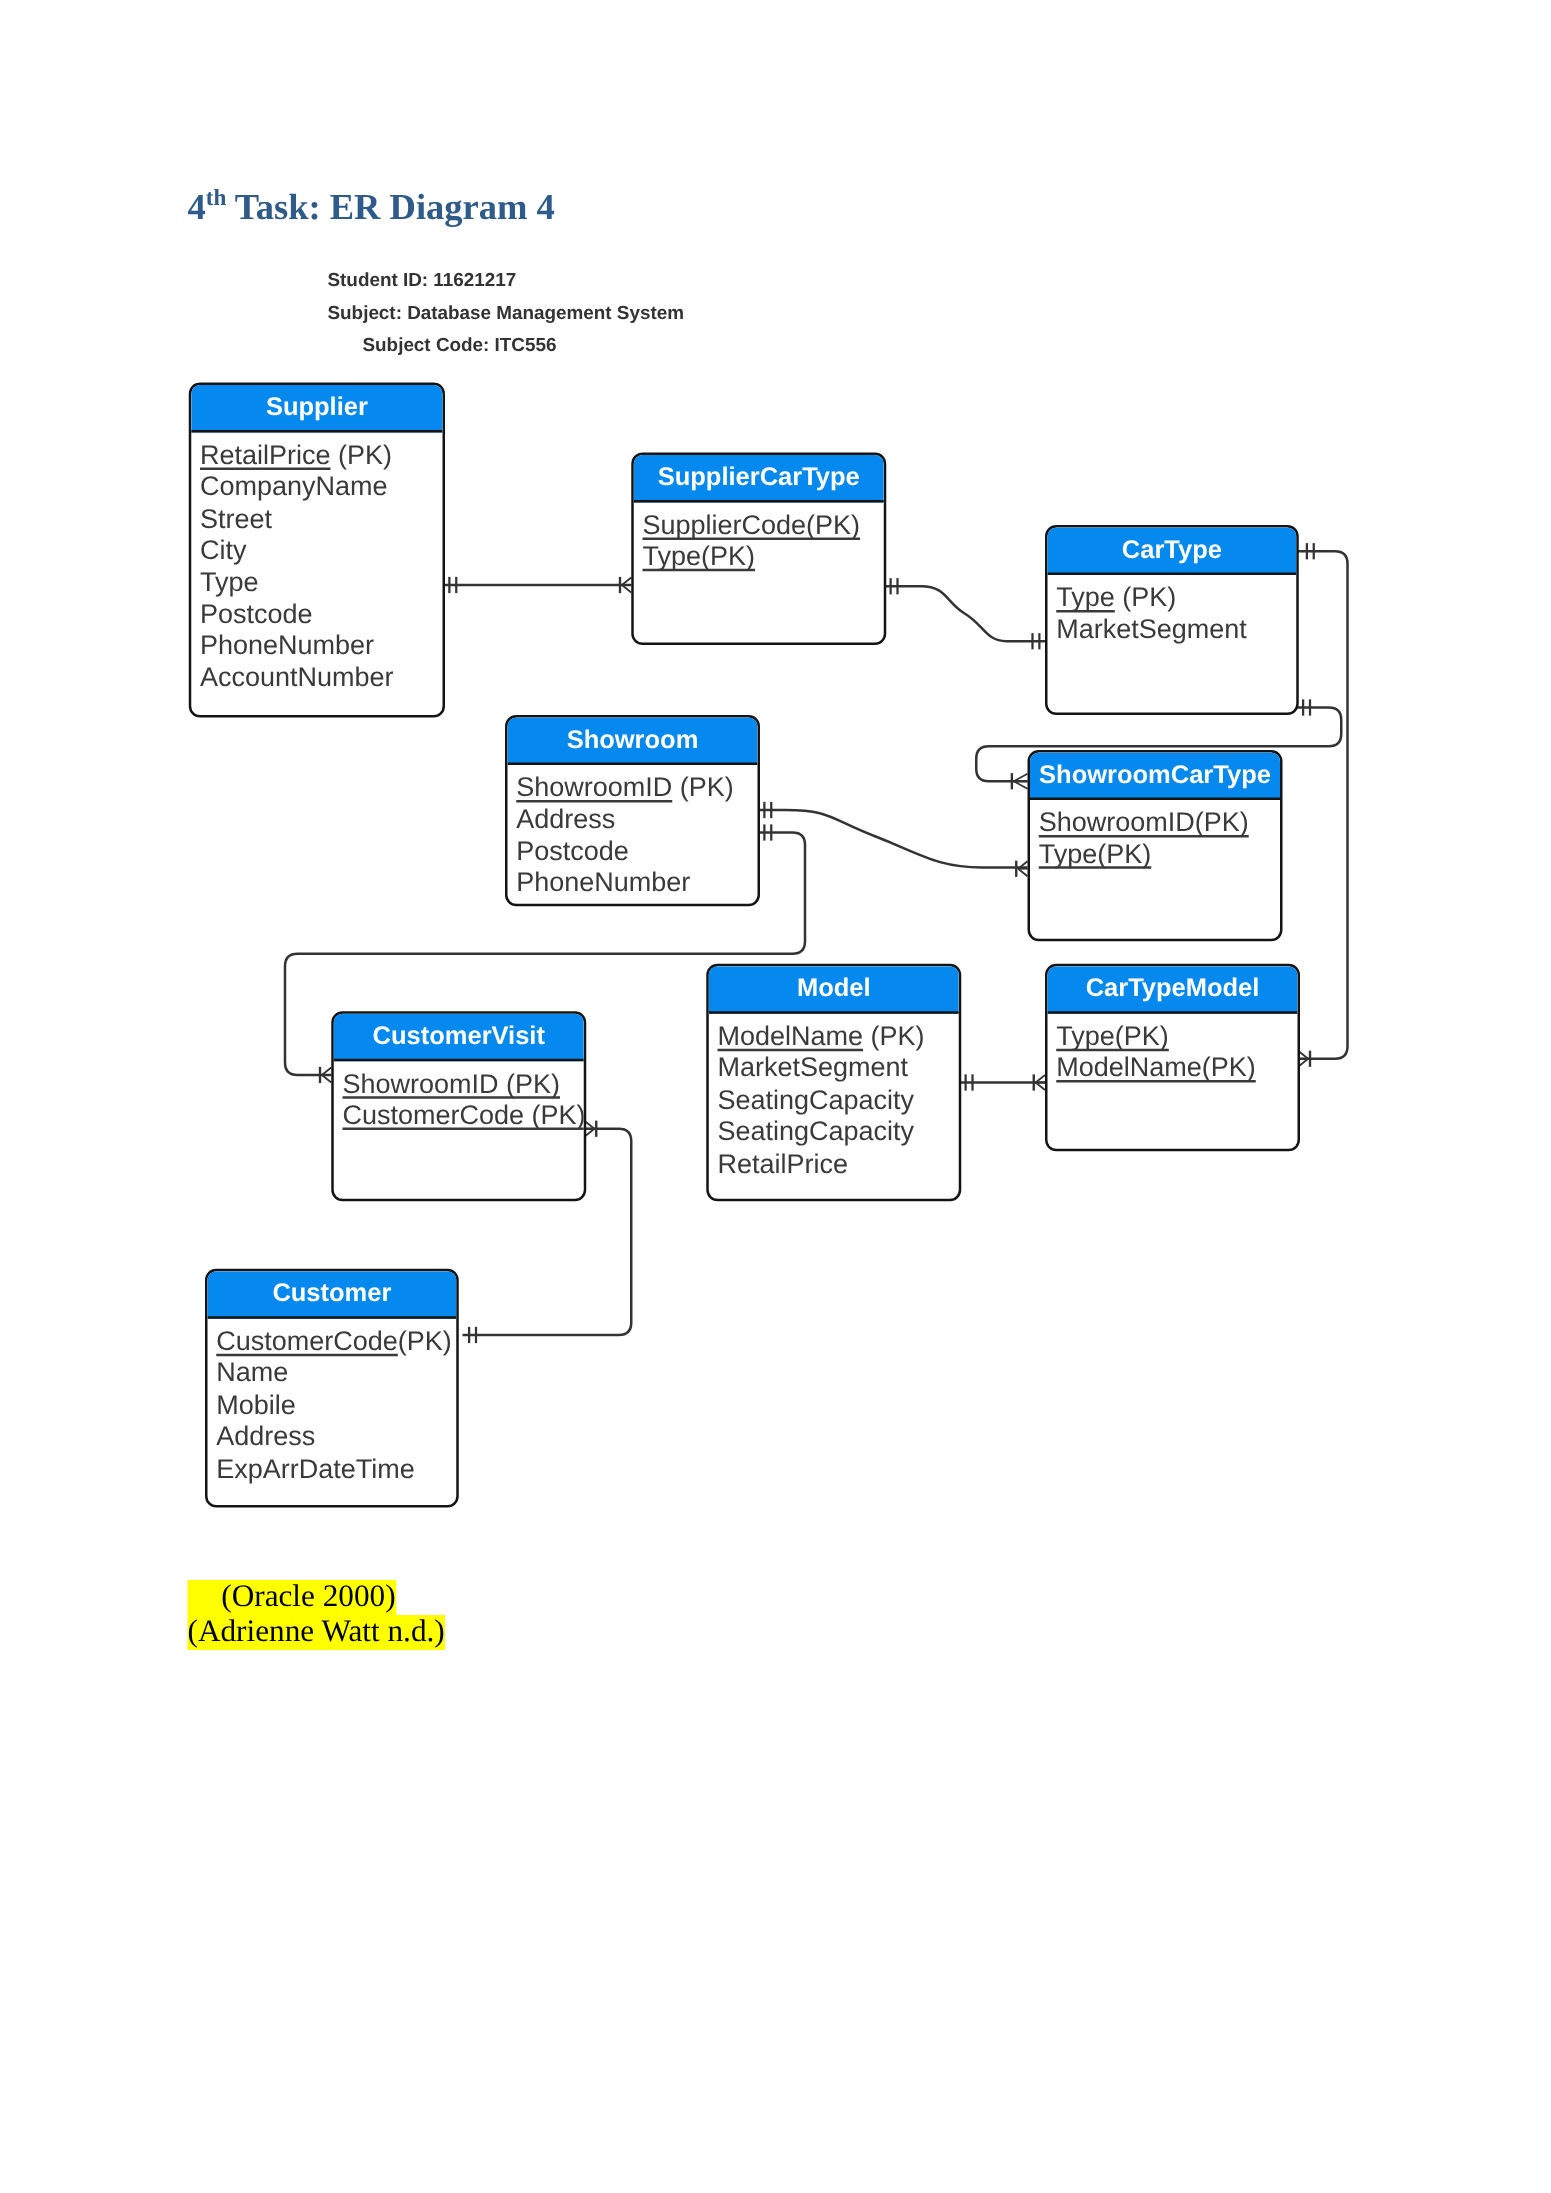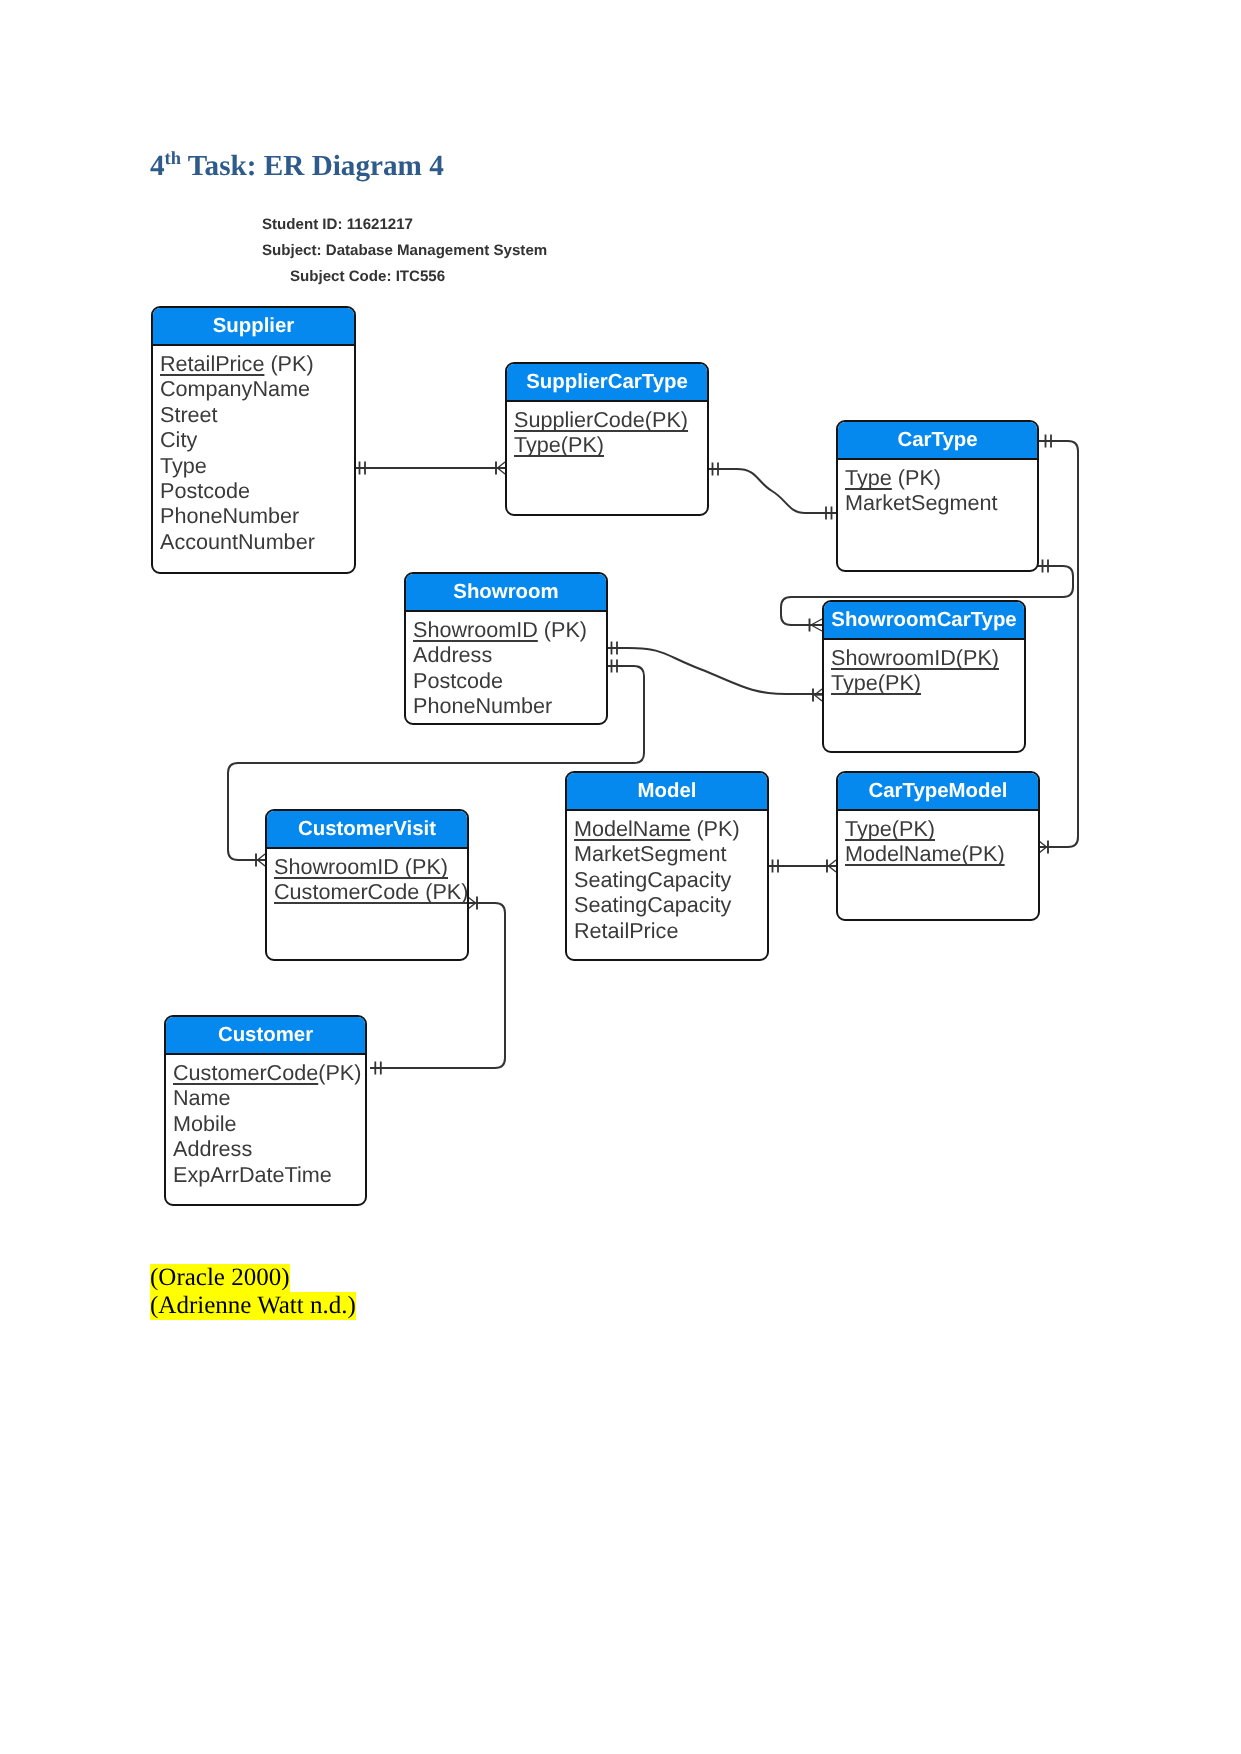--- a/index.html
+++ b/index.html
@@ -12,21 +12,21 @@
   #meta1{left:262px;top:216px;}
   #meta2{left:262px;top:242px;}
   #meta3{left:262px;top:268px;margin-left:28px;}
   .ent{position:absolute;box-sizing:border-box;border:2.4px solid #141414;border-radius:9px;background:#fff;overflow:hidden;}
   .ent .hd{position:absolute;left:0;top:0;right:0;height:38px;background:#0689ef;color:#fff;font-size:20.4px;font-weight:bold;text-align:center;border-bottom:2.2px solid #141414;line-height:32px;padding-top:2px;box-sizing:border-box;}
   .ent .body{position:absolute;left:0;top:38px;right:0;padding:5px 0 0 7px;}
   .ent .attr{font-size:21.6px;color:#3a3a3a;line-height:25.4px;white-space:nowrap;}
   .pk{text-decoration:underline;text-decoration-skip-ink:none;text-underline-offset:2.5px;text-decoration-thickness:1.6px;}
   #svg{position:absolute;left:0;top:0;width:1241px;height:1754px;}
   .cite{position:absolute;font-family:"Liberation Serif",serif;font-size:25px;line-height:28px;color:#000;background:#ffff00;white-space:nowrap;}
-  #cite1{left:150px;top:1264px;}
+  #cite1{left:150px;top:1264px;padding-left:27px;}
   #cite2{left:150px;top:1292px;}
 </style>
 </head>
 <body>
 
 <div class="page">
   <div id="heading"><span>4</span><sup>th</sup><span> Task: ER Diagram 4</span></div>
   <div class="meta" id="meta1">Student ID: 11621217</div>
   <div class="meta" id="meta2">Subject: Database Management System</div>
   <div class="meta" id="meta3">Subject Code: ITC556</div>

